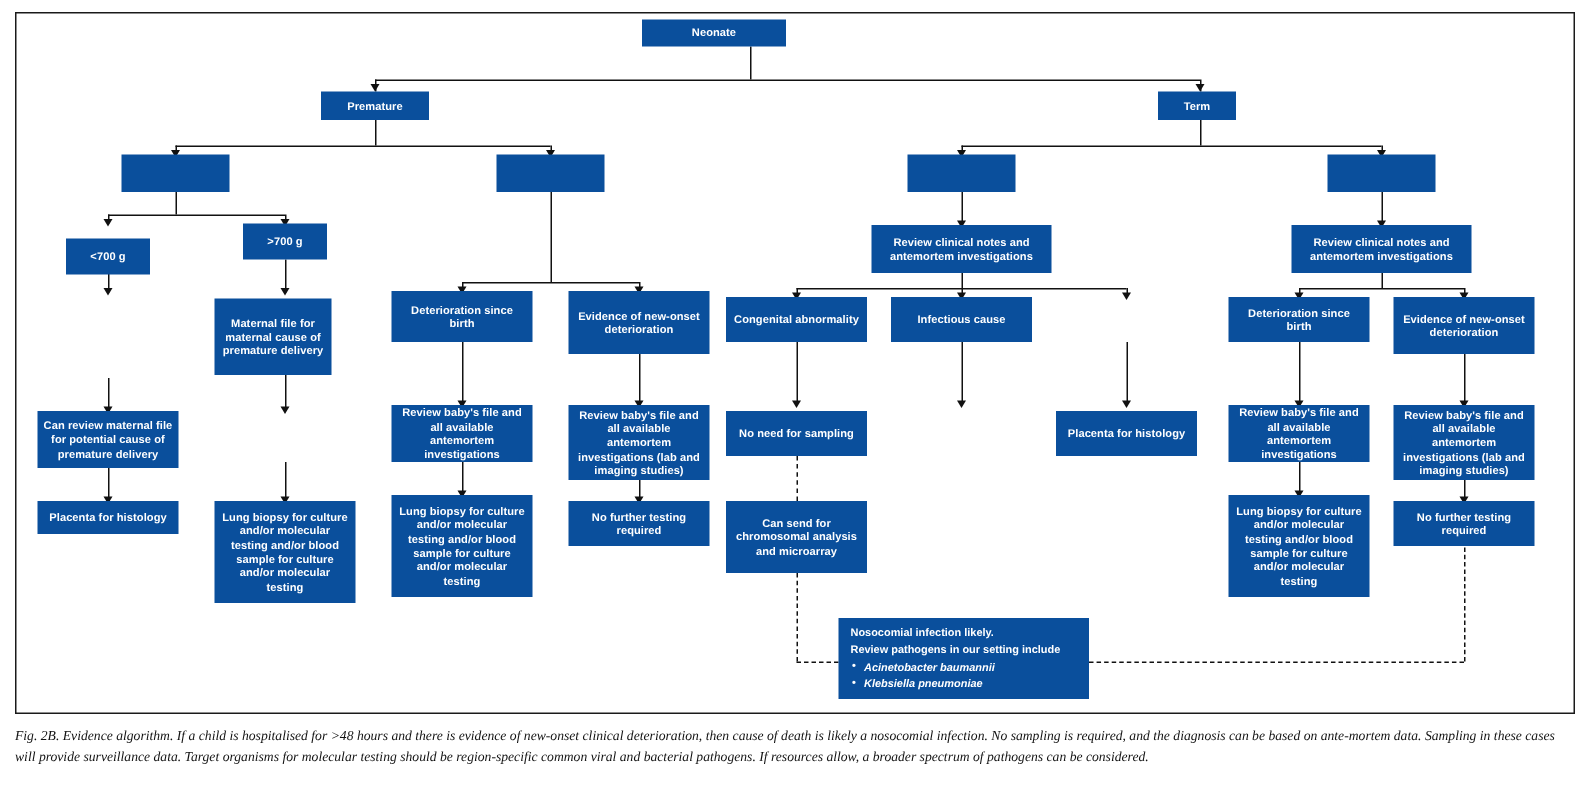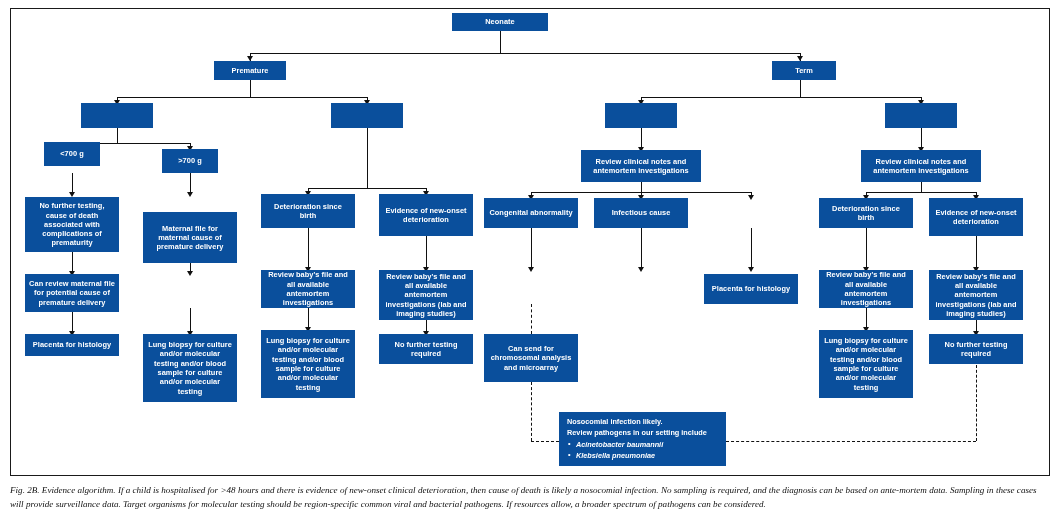--- a/index.html
+++ b/index.html
@@ -143,35 +143,34 @@
   <div class="ln v" style="left:976px;top:320px;height:14px;"></div>
   <div class="arrow" style="left:973px;top:331px;"></div>
 
   <div class="dv" style="left:531px;top:304px;height:30px;"></div>
   <div class="dv" style="left:531px;top:382px;height:59px;"></div>
   <div class="dh" style="left:531px;top:441px;width:28px;"></div>
 
   <div class="dv" style="left:976px;top:365px;height:76px;"></div>
   <div class="dh" style="left:726px;top:441px;width:250px;"></div>
 
-  <div class="node" style="left:452px;top:13px;width:96px;height:18px;">Neonate</div>
+  <div class="node" style="left:428px;top:13px;width:96px;height:18px;">Neonate</div>
 
   <div class="node" style="left:214px;top:61px;width:72px;height:19px;">Premature</div>
-  <div class="node" style="left:772px;top:61px;width:64px;height:19px;">Term</div>
+  <div class="node" style="left:772px;top:61px;width:52px;height:19px;">Term</div>
 
   <div class="node blank" style="left:81px;top:103px;width:72px;height:25px;"></div>
   <div class="node blank" style="left:331px;top:103px;width:72px;height:25px;"></div>
   <div class="node blank" style="left:605px;top:103px;width:72px;height:25px;"></div>
   <div class="node blank" style="left:885px;top:103px;width:72px;height:25px;"></div>
 
-  <div class="node" style="left:44px;top:142px;width:56px;height:24px;">&lt;700 g</div>
+  <div class="node" style="left:44px;top:159px;width:56px;height:24px;">&lt;700 g</div>
   <div class="node" style="left:162px;top:149px;width:56px;height:24px;">&gt;700 g</div>
 
-  <div class="node" style="left:25px;top:197px;width:94px;height:55px;">No further testing, cause of death associated with complications of prematurity</div>
-  <div class="node" style="left:143px;top:212px;width:94px;height:51px;">Maternal file for maternal cause of premature delivery</div>
+  <div class="node" style="left:143px;top:199px;width:78px;height:51px;">Maternal file for maternal cause of premature delivery</div>
 
   <div class="node" style="left:25px;top:274px;width:94px;height:38px;">Can review maternal file for potential cause of premature delivery</div>
 
   <div class="node" style="left:25px;top:334px;width:94px;height:22px;">Placenta for histology</div>
   <div class="node" style="left:143px;top:334px;width:94px;height:68px;">Lung biopsy for culture and/or molecular testing and/or blood sample for culture and/or molecular testing</div>
 
   <div class="node" style="left:261px;top:194px;width:94px;height:34px;">Deterioration since birth</div>
   <div class="node" style="left:379px;top:194px;width:94px;height:42px;">Evidence of new-onset deterioration</div>
 
   <div class="node" style="left:261px;top:270px;width:94px;height:38px;">Review baby's file and all available antemortem investigations</div>
@@ -179,20 +178,21 @@
 
   <div class="node" style="left:261px;top:330px;width:94px;height:68px;">Lung biopsy for culture and/or molecular testing and/or blood sample for culture and/or molecular testing</div>
   <div class="node" style="left:379px;top:334px;width:94px;height:30px;">No further testing required</div>
 
   <div class="node" style="left:581px;top:150px;width:120px;height:32px;">Review clinical notes and antemortem investigations</div>
   <div class="node" style="left:861px;top:150px;width:120px;height:32px;">Review clinical notes and antemortem investigations</div>
 
   <div class="node" style="left:594px;top:198px;width:94px;height:30px;">Infectious cause</div>
   <div class="node" style="left:484px;top:198px;width:94px;height:30px;">Congenital abnormality</div>
 
+  <div class="node" style="left:484px;top:274px;width:94px;height:30px;">No need for sampling</div>
   <div class="node" style="left:704px;top:274px;width:94px;height:30px;">Placenta for histology</div>
 
   <div class="node" style="left:484px;top:334px;width:94px;height:48px;">Can send for chromosomal analysis and microarray</div>
 
   <div class="node" style="left:819px;top:198px;width:94px;height:30px;">Deterioration since birth</div>
   <div class="node" style="left:929px;top:198px;width:94px;height:38px;">Evidence of new-onset deterioration</div>
 
   <div class="node" style="left:819px;top:270px;width:94px;height:38px;">Review baby's file and all available antemortem investigations</div>
   <div class="node" style="left:929px;top:270px;width:94px;height:50px;">Review baby's file and all available antemortem investigations (lab and imaging studies)</div>
 

